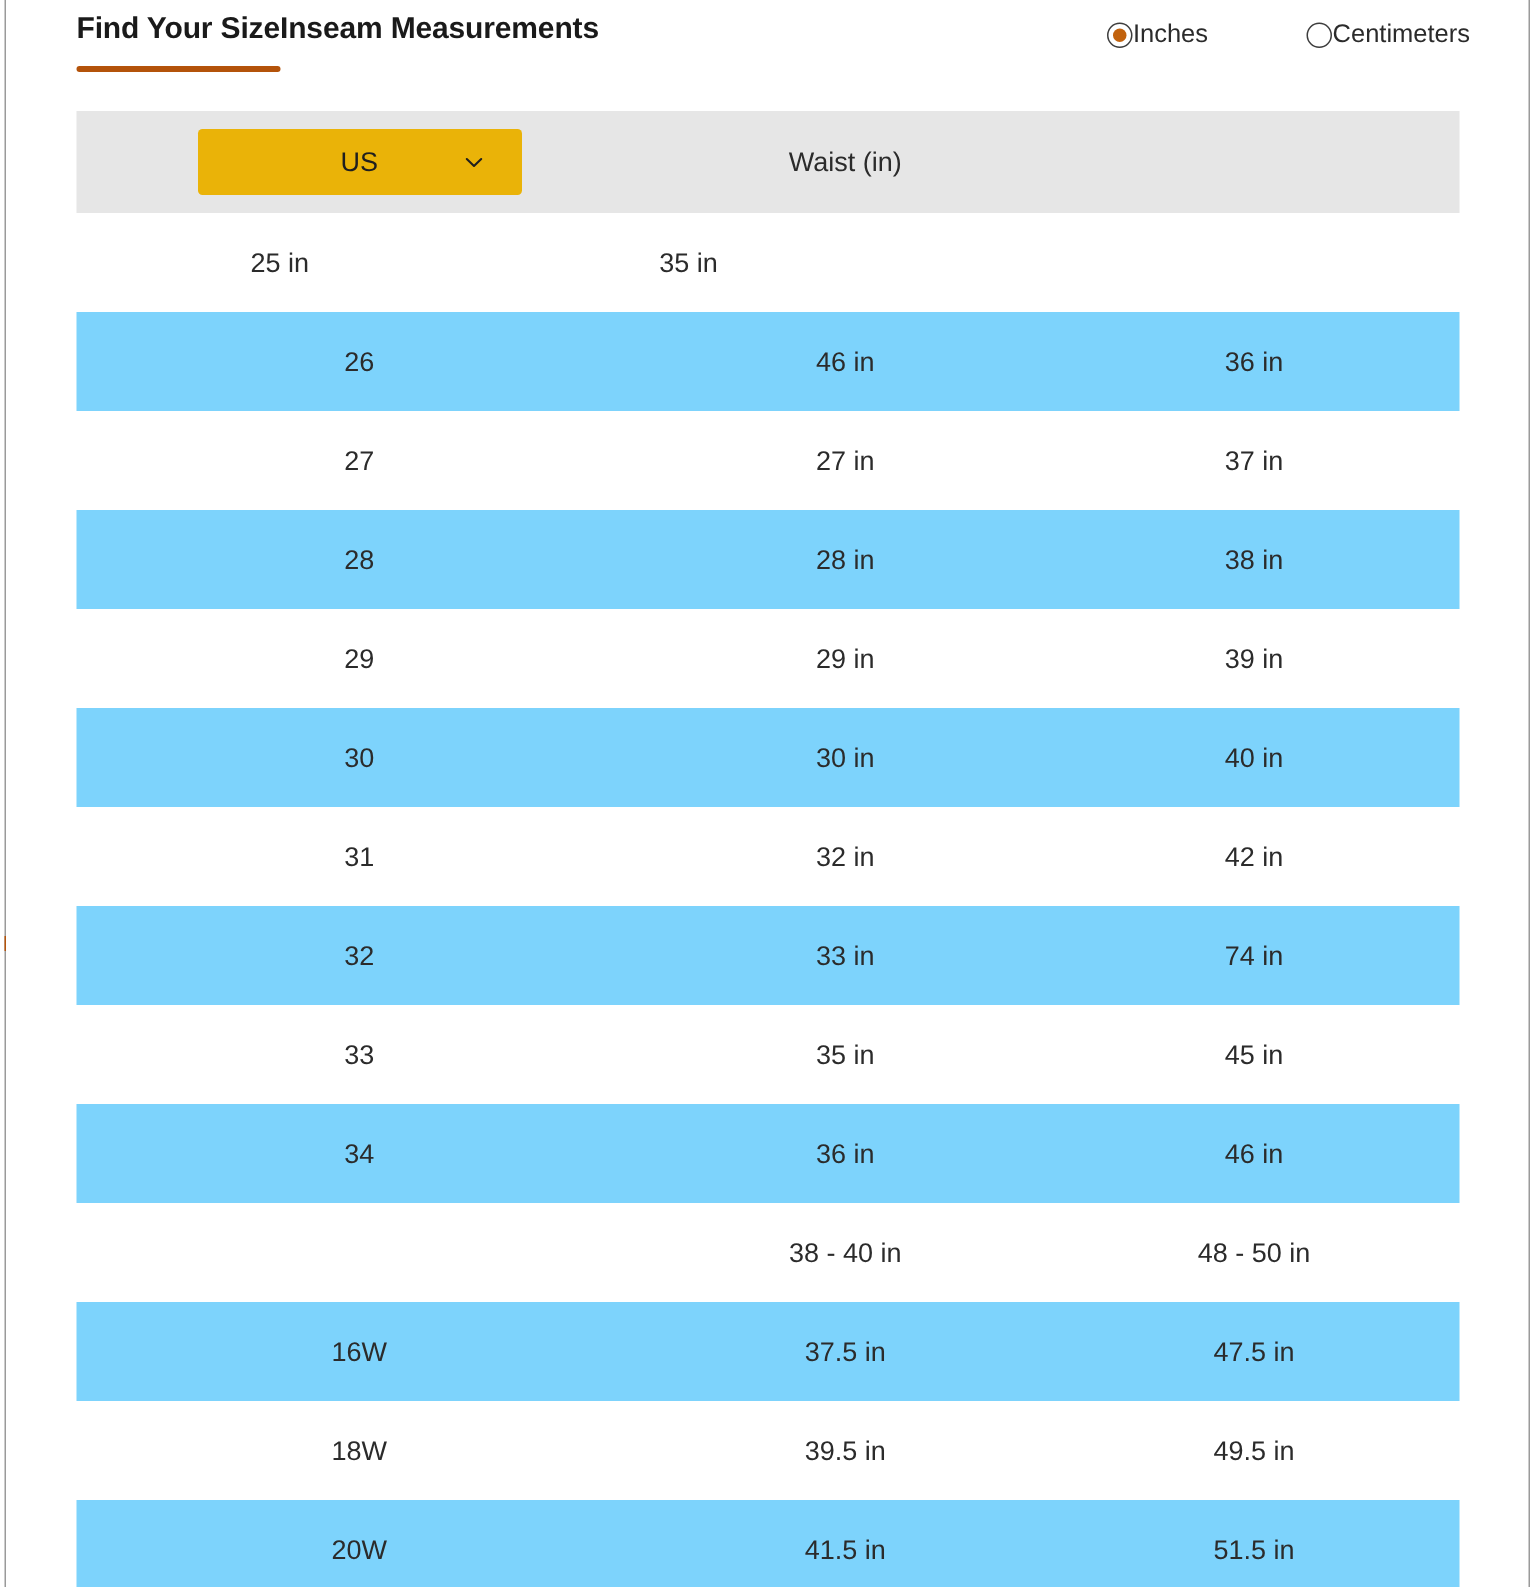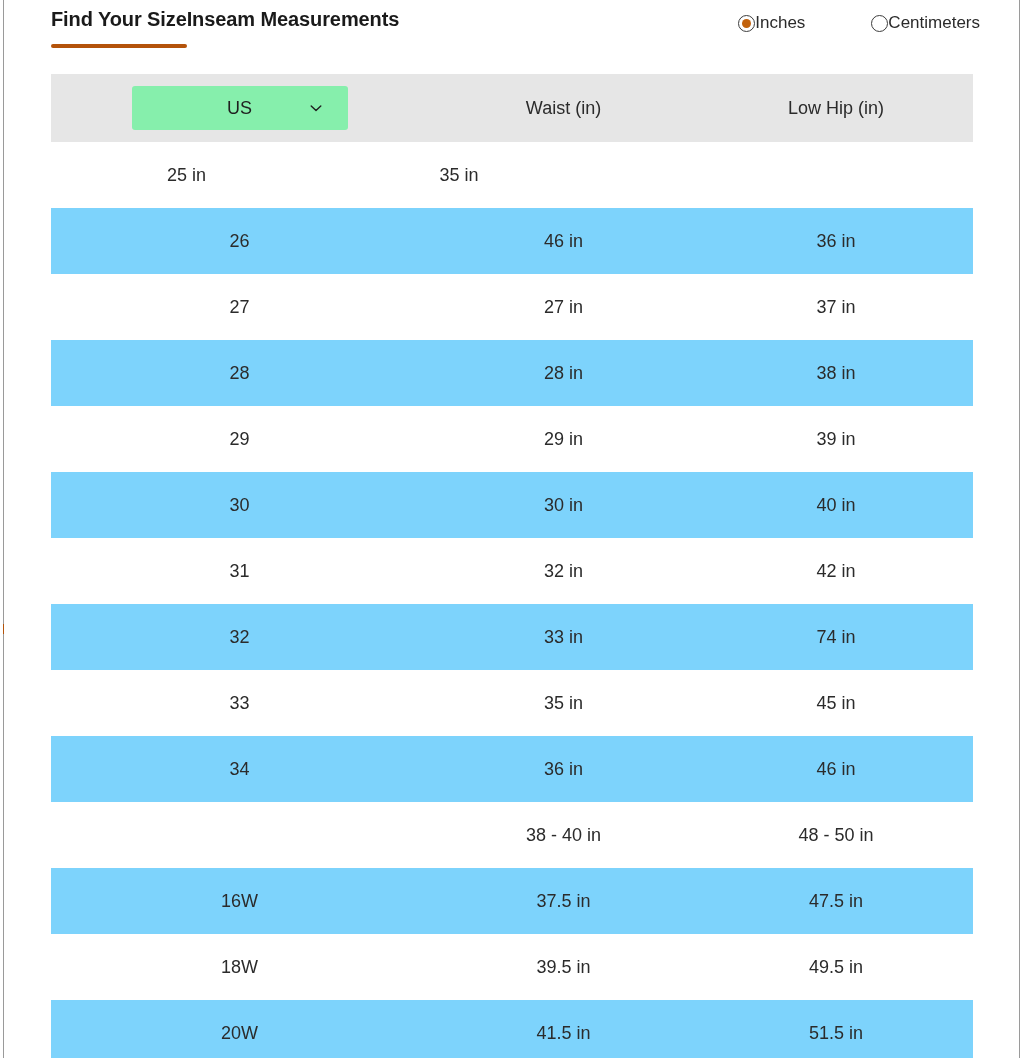--- a/index.html
+++ b/index.html
@@ -145,21 +145,21 @@
     color: #2b2b2b;
   }
   .head-cell {
     font-size: 18px;
     color: #2b2b2b;
   }
 
   .dropdown {
     width: 216px;
     height: 44px;
-    background: #86efac;
+    background: #eab308;
     border-radius: 3px;
     display: flex;
     align-items: center;
     justify-content: center;
     position: relative;
     cursor: pointer;
     box-sizing: border-box;
   }
   .dropdown .dd-label {
     font-size: 18px;
@@ -221,21 +221,20 @@
         <div class="dropdown">
           <span class="dd-label">US</span>
           <span class="chev">
             <svg viewBox="0 0 14 14" width="14" height="14" aria-hidden="true">
               <path d="M2.2 5 L7 9.6 L11.8 5" fill="none" stroke="#1f1f1f" stroke-width="1.4" stroke-linecap="round" stroke-linejoin="round"></path>
             </svg>
           </span>
         </div>
       </div>
       <div class="col-waist head-cell">Waist (in)</div>
-      <div class="col-hip head-cell">Low Hip (in)</div>
     </div>
 
     <div class="row plain">
       <div class="col-waist cell">25 in</div>
       <div class="col-hip cell">35 in</div>
     </div>
     <div class="row striped">
       <div class="col-size cell">26</div>
       <div class="col-waist cell">46 in</div>
       <div class="col-hip cell">36 in</div>

